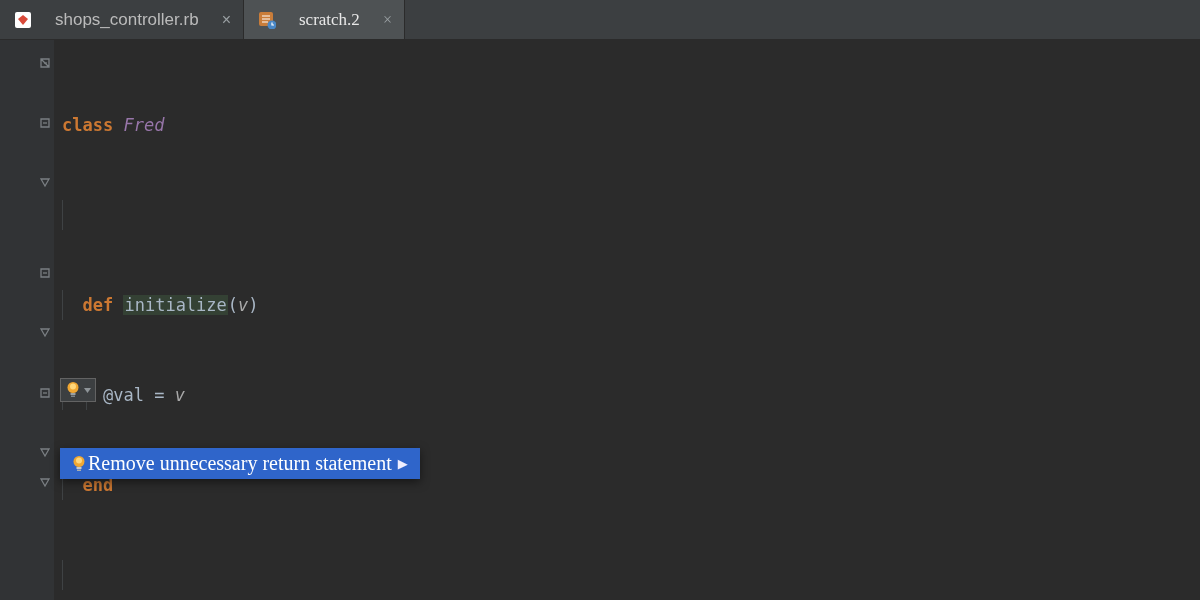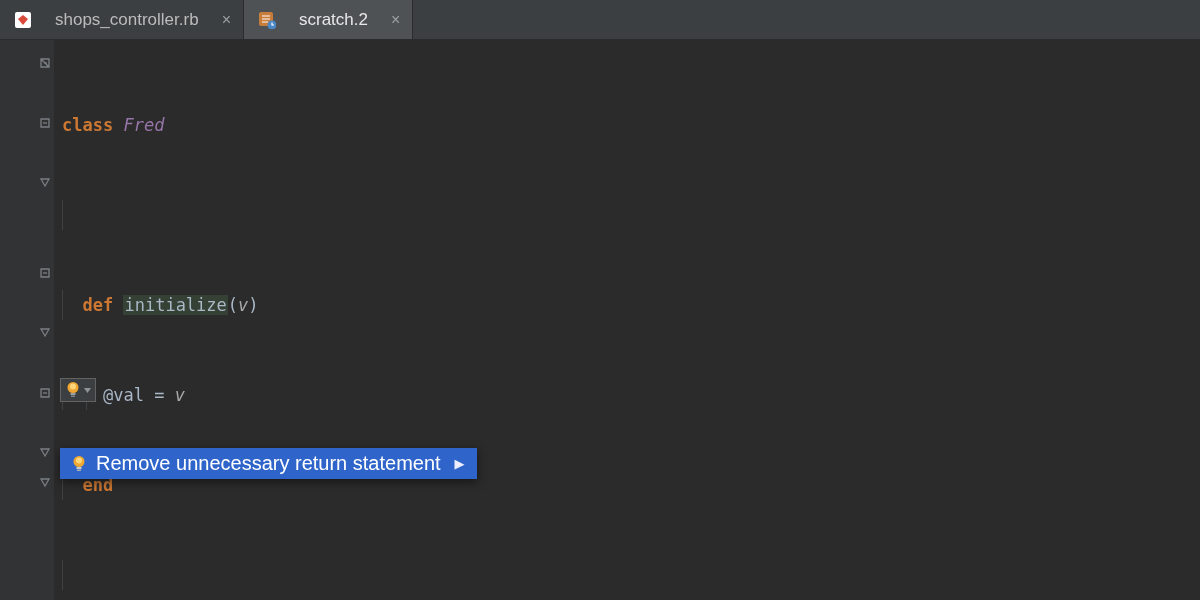--- a/index.html
+++ b/index.html
@@ -27,20 +27,21 @@
     border-right: 1px solid #2b2b2b;
     background: #3c3f41;
     color: #bbbbbb;
     font-family: -apple-system, "Segoe UI", Arial, sans-serif;
     font-size: 17px;
     cursor: pointer;
   }
   .tab.active {
     background: #4e5254;
     color: #e8e8e8;
+    font-family: Liberation Serif, serif;
   }
   .tab .close {
     color: #9aa0a3;
     font-size: 16px;
     cursor: pointer;
   }
   .tab .icon-wrap {
     width: 18px; height: 18px;
     display: flex; align-items: center; justify-content: center;
   }
@@ -98,23 +99,23 @@
     gap: 1px;
     z-index: 10;
     cursor: pointer;
   }
   .intention-popup {
     position: absolute;
     background: #2f65ca;
     color: #ffffff;
     display: flex;
     align-items: center;
-    gap: 8px;
+    gap: 0;
     padding: 4px 12px 4px 10px;
-    font-family: Liberation Sans, sans-serif;
+    font-family: Liberation Serif, serif;
     font-size: 20px;
     box-shadow: 0 3px 10px rgba(0,0,0,0.5);
     z-index: 20;
     cursor: pointer;
   }
   .intention-popup .arrow-right {
     color: #eef;
     font-size: 13px;
     margin-left: 6px;
   }

